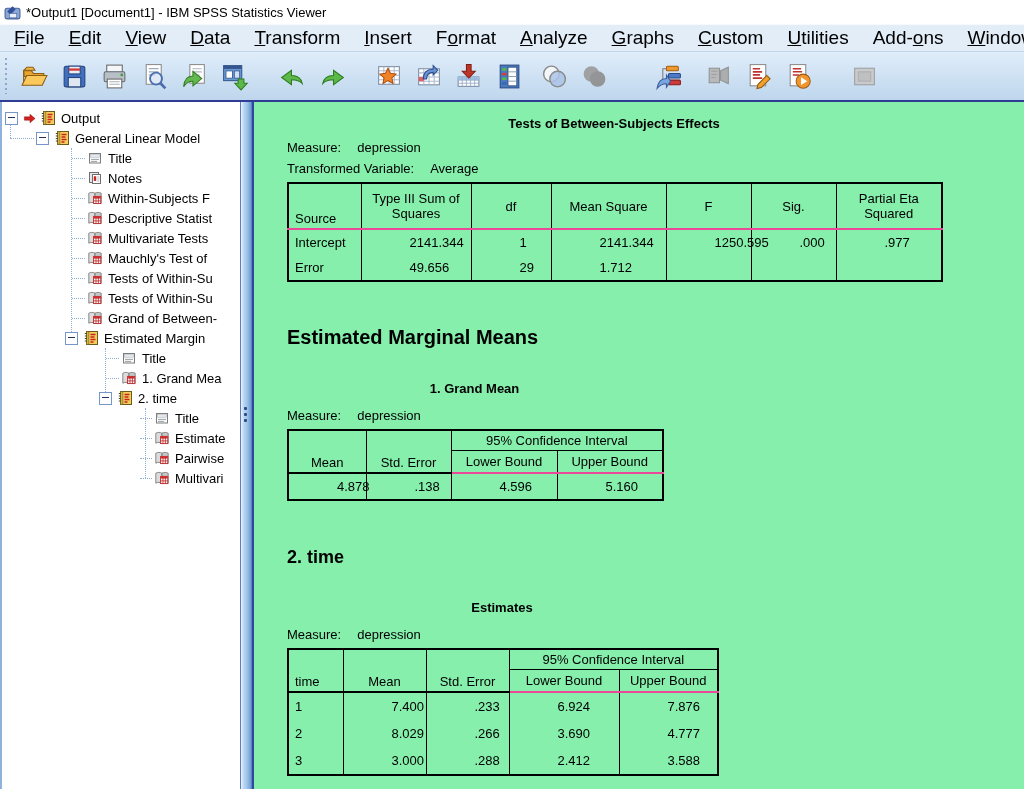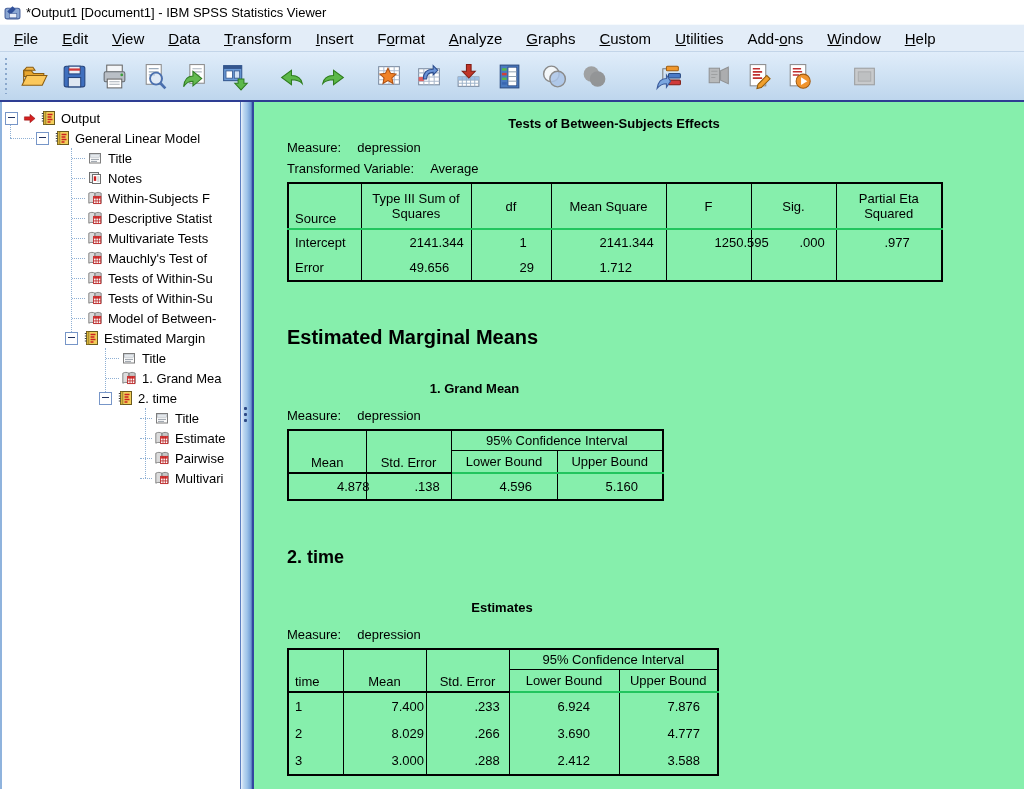--- a/index.html
+++ b/index.html
@@ -1,21 +1,21 @@
 <!DOCTYPE html>
 <html><head>
 <meta charset="utf-8">
 <style>
   html,body{margin:0;padding:0;}
   body{width:1024px;height:789px;overflow:hidden;background:#fff;
        font-family:"Liberation Sans", sans-serif;color:#000;}
   .titlebar{height:24px;display:flex;align-items:center;gap:5px;padding-left:4px;
             background:#ffffff;font-size:13px;}
   .menubar{height:26px;background:#e3edf8;border-top:1px solid #f6fafd;border-bottom:1px solid #c3d5e9;
-           display:flex;align-items:center;font-size:15px;padding-left:2px;}
+           display:flex;align-items:center;font-size:19px;padding-left:2px;}
   .menu-item{padding:3px 12px;cursor:default;white-space:nowrap;}
   .mn{text-decoration:underline;}
   .toolbar{height:48px;background:linear-gradient(#e0edfa,#bed6ed);
            border-bottom:2px solid #2e3d93;display:flex;align-items:center;padding-left:3px;}
   .tb-grip{width:5px;height:36px;margin-right:6px;
            background:repeating-linear-gradient(#8aa8cc 0 2px,transparent 2px 5px);
            background-size:2px 100%;background-repeat:no-repeat;background-position:center;}
   .tb-btn{width:40px;height:40px;flex:none;display:flex;align-items:center;justify-content:center;border-radius:3px;}
   .tb-btn svg{width:29px;height:29px;}
   .tb-btn.disabled{filter:grayscale(100%);opacity:.9;}
@@ -49,21 +49,21 @@
   .content{flex:1;background:#86efac;border-left:2px solid #3347a0;
            padding:14px 0 0 33px;font-size:13px;overflow:hidden;}
   .block-title{font-weight:bold;text-align:center;font-size:13px;}
   .meta-line{margin-top:9px;}
   .meta-line .val{margin-left:16px;}
   .spss-table{border-collapse:collapse;border:2px solid #000;table-layout:fixed;
               font-size:13px;margin-top:6px;}
   .spss-table th,.spss-table td{border-left:1px solid #000;border-right:1px solid #000;
               font-weight:normal;padding:2px 6px;}
   .spss-table th{text-align:center;}
-  .hdr th{border-bottom:2px solid #22c55e;}
+  .hdr th{border-bottom:2px solid #ec4899;}
   .ci-span{border-bottom:1px solid #000 !important;}
   td.num{text-align:left;padding-right:12px;height:21px;padding-left:48px;}
   td.rowlabel{text-align:left;height:21px;}
   th.bl{vertical-align:bottom;text-align:left;}
   th.bc{vertical-align:bottom;margin-left:36px;}
   .h-emm{font-size:20px;font-weight:bold;margin-top:44px;}
   .h-time{font-size:18px;font-weight:bold;margin-top:46px;}
   .tbl-wrap1{width:654px;margin-top:2px;}
   .tbl-wrap2{width:375px;margin-top:32px;}
   .tbl-wrap3{width:430px;margin-top:32px;}
@@ -419,21 +419,21 @@
       <svg class="tree-ico">
           <use href="#sym-table"></use>
         </svg>
       <span>Tests of Within-Su</span>
     </div>
     <div class="tree-row lv3">
       <span class="stub"></span>
       <svg class="tree-ico">
           <use href="#sym-table"></use>
         </svg>
-      <span>Model of Between-</span>
+      <span>Grand of Between-</span>
     </div>
     <div class="tree-row lv3t">
       <span class="toggle"></span>
       <svg class="tree-ico">
           <use href="#sym-notebook"></use>
         </svg>
       <span>Estimated Margin</span>
     </div>
     <div class="tree-row lv4">
       <span class="stub"></span>

